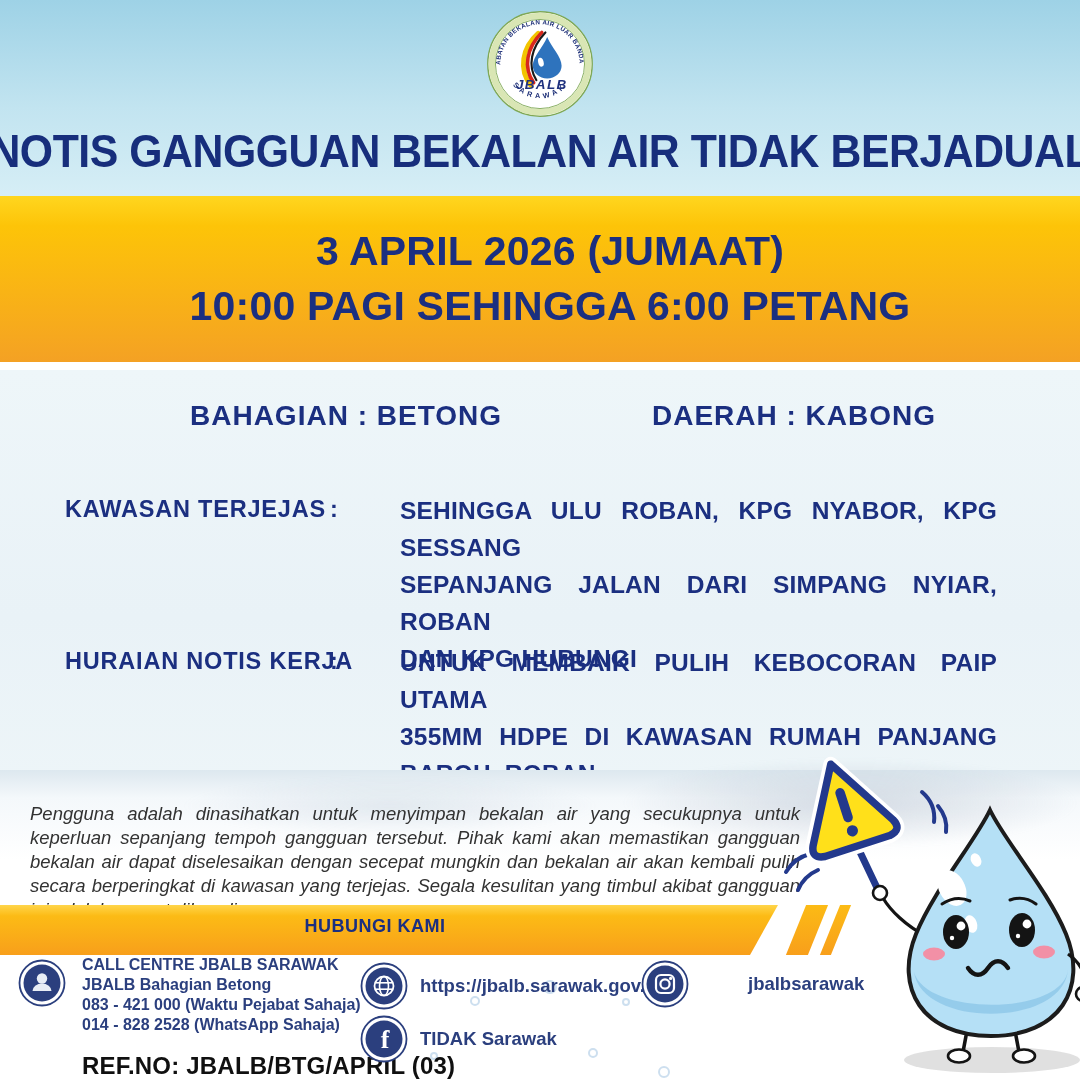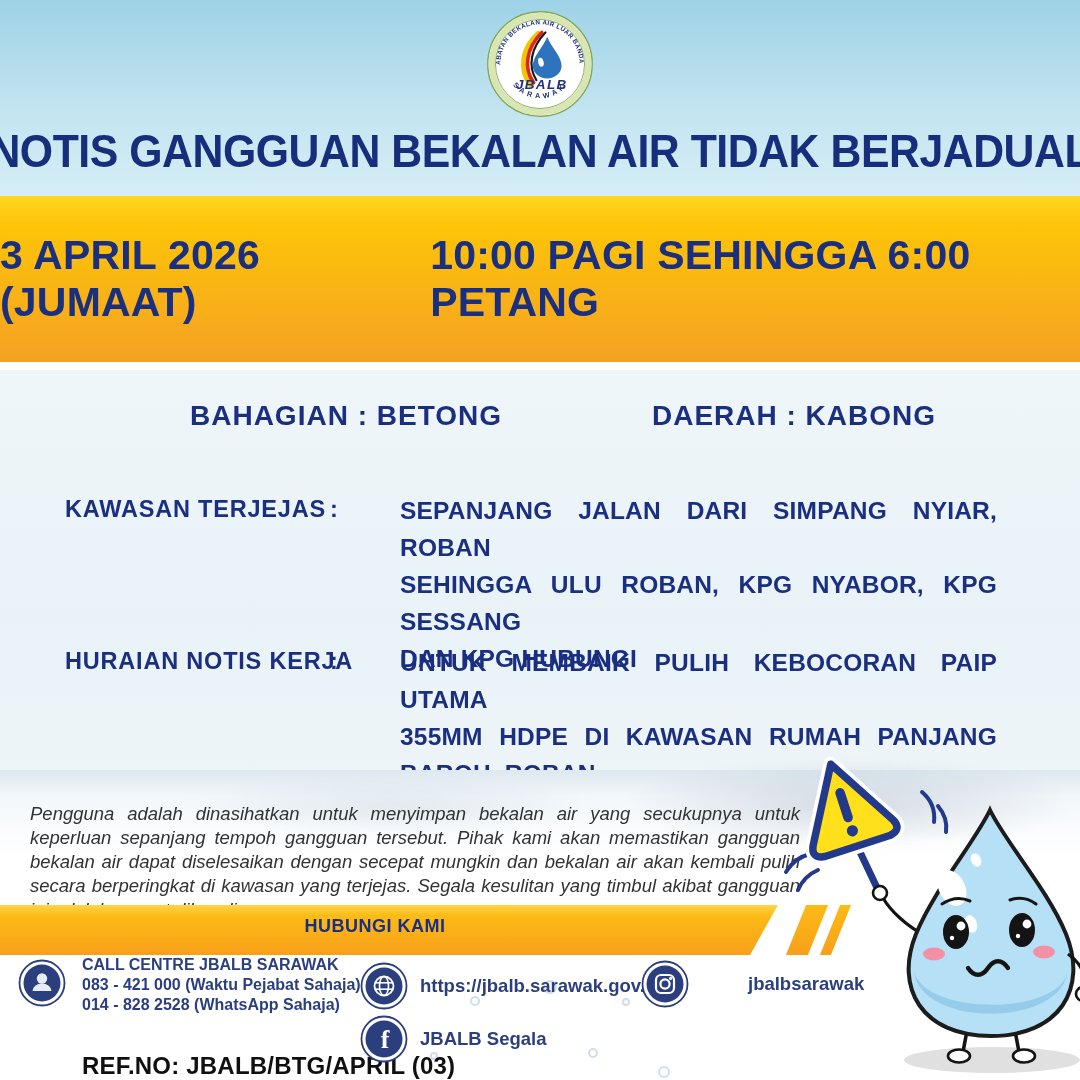--- a/index.html
+++ b/index.html
@@ -11,21 +11,21 @@
   .header { position:absolute; left:0; top:0; width:1080px; height:196px;
             background:linear-gradient(180deg,#9ed2e6 0%,#c2e4f0 55%,#d6eef6 100%);
             display:flex; flex-direction:column; align-items:center; }
   .logo { margin-top:10px; width:108px; height:108px; }
   .title { margin-top:6px; white-space:nowrap; font-weight:bold; font-size:46px; color:#172e7c;
            letter-spacing:-0.5px; transform:scaleX(0.93); transform-origin:center; }
 
   
   .date-band { position:absolute; left:0; top:196px; width:1080px; height:166px;
                background:linear-gradient(180deg,#ffd61f 0%,#fdc408 18%,#f7ab1c 78%,#f4a124 100%);
-               display:flex; flex-direction:row; align-items:center; justify-content:center; gap:8px; }
+               display:flex; flex-direction:column; align-items:center; justify-content:center; gap:8px;padding-left:20px; }
   .date-line { font-weight:bold; font-size:41px; color:#1b2f80; letter-spacing:0.2px; }
 
   
   .info { position:absolute; left:0; top:370px; width:1080px; height:410px;
           background:linear-gradient(180deg,#eef6f9 0%,#e9f2f7 60%,#edf5f8 100%); }
   .loc { position:absolute; top:30px; font-weight:bold; font-size:28px; color:#1b2f80; letter-spacing:1px; text-align:center; }
   .loc.bahagian { left:116px; width:460px; }
   .loc.daerah   { left:644px; width:300px; }
 
   .detail-label { position:absolute; left:65px; font-weight:bold; font-size:23.5px; color:#1b2f80; letter-spacing:0.8px; white-space:nowrap; }
@@ -105,22 +105,22 @@
     <div class="date-line">10:00 PAGI SEHINGGA 6:00 PETANG</div>
   </div>
 
   <div class="info">
     <div class="loc bahagian">BAHAGIAN : BETONG</div>
     <div class="loc daerah">DAERAH : KABONG</div>
 
     <div class="detail-label" style="top:126px;">KAWASAN TERJEJAS</div>
     <div class="detail-colon" style="top:126px;">:</div>
     <div class="detail-value" style="top:122px;">
+      <span class="ln">SEHINGGA ULU ROBAN, KPG NYABOR, KPG SESSANG</span>
       <span class="ln">SEPANJANG JALAN DARI SIMPANG NYIAR, ROBAN</span>
-      <span class="ln">SEHINGGA ULU ROBAN, KPG NYABOR, KPG SESSANG</span>
       <span class="ln last">DAN KPG HUBUNGI</span>
     </div>
 
     <div class="detail-label" style="top:278px;">HURAIAN NOTIS KERJA</div>
     <div class="detail-colon" style="top:278px;">:</div>
     <div class="detail-value" style="top:274px;">
       <span class="ln">UNTUK MEMBAIK PULIH KEBOCORAN PAIP UTAMA</span>
       <span class="ln">355MM HDPE DI KAWASAN RUMAH PANJANG</span>
       <span class="ln last">BAROH, ROBAN</span>
     </div>
@@ -146,41 +146,42 @@
     <div class="contact-bar-text">HUBUNGI KAMI</div>
 
     <svg class="icon-badge" style="left:18px; top:189px;" viewBox="0 0 48 48">
       <circle cx="24" cy="24" r="22.5" fill="#ffffff" stroke="#2b3f7e" stroke-width="1.8"></circle>
       <circle cx="24" cy="24" r="18.5" fill="#2b3f7e"></circle>
       <circle cx="24" cy="19.5" r="5.2" fill="#e8edf5"></circle>
       <path d="M14.5,32 a9.5,7.5 0 0 1 19,0 Z" fill="#e8edf5"></path>
     </svg>
     <div class="ctext call-lines">
       <span>CALL CENTRE JBALB SARAWAK</span>
+      <span>JBALB Bahagian Betong</span>
       <span>083 - 421 000 (Waktu Pejabat Sahaja)</span>
       <span>014 - 828 2528 (WhatsApp Sahaja)</span>
     </div>
     <div class="ctext ref-no">REF.NO: JBALB/BTG/APRIL (03)</div>
 
     <svg class="icon-badge" style="left:360px; top:192px;" viewBox="0 0 48 48">
       <circle cx="24" cy="24" r="22.5" fill="#ffffff" stroke="#2b3f7e" stroke-width="1.8"></circle>
       <circle cx="24" cy="24" r="18.5" fill="#2b3f7e"></circle>
       <circle cx="24" cy="24" r="9.5" fill="none" stroke="#ffffff" stroke-width="1.8"></circle>
       <ellipse cx="24" cy="24" rx="4.5" ry="9.5" fill="none" stroke="#ffffff" stroke-width="1.6"></ellipse>
       <line x1="15" y1="20.8" x2="33" y2="20.8" stroke="#ffffff" stroke-width="1.6"></line>
       <line x1="15" y1="27.2" x2="33" y2="27.2" stroke="#ffffff" stroke-width="1.6"></line>
     </svg>
     <div class="ctext web-label">https://jbalb.sarawak.gov.my/</div>
 
     <svg class="icon-badge" style="left:360px; top:245px;" viewBox="0 0 48 48">
       <circle cx="24" cy="24" r="22.5" fill="#ffffff" stroke="#2b3f7e" stroke-width="1.8"></circle>
       <circle cx="24" cy="24" r="18.5" fill="#2b3f7e"></circle>
       <text x="25" y="33" text-anchor="middle" font-family="Liberation Serif, serif" font-size="26" font-weight="bold" fill="#ffffff">f</text>
     </svg>
-    <div class="ctext fb-label">JBALB Segala</div>
+    <div class="ctext fb-label">TIDAK Sarawak</div>
 
     <svg class="icon-badge" style="left:641px; top:190px;" viewBox="0 0 48 48">
       <circle cx="24" cy="24" r="22.5" fill="#ffffff" stroke="#2b3f7e" stroke-width="1.8"></circle>
       <circle cx="24" cy="24" r="18.5" fill="#2b3f7e"></circle>
       <rect x="15" y="15" width="18" height="18" rx="5" fill="none" stroke="#ffffff" stroke-width="2.2"></rect>
       <circle cx="24" cy="24" r="4.6" fill="none" stroke="#ffffff" stroke-width="2.2"></circle>
       <circle cx="29.6" cy="18.4" r="1.6" fill="#ffffff"></circle>
     </svg>
     <div class="ctext ig-label">jbalbsarawak</div>
   </div>

